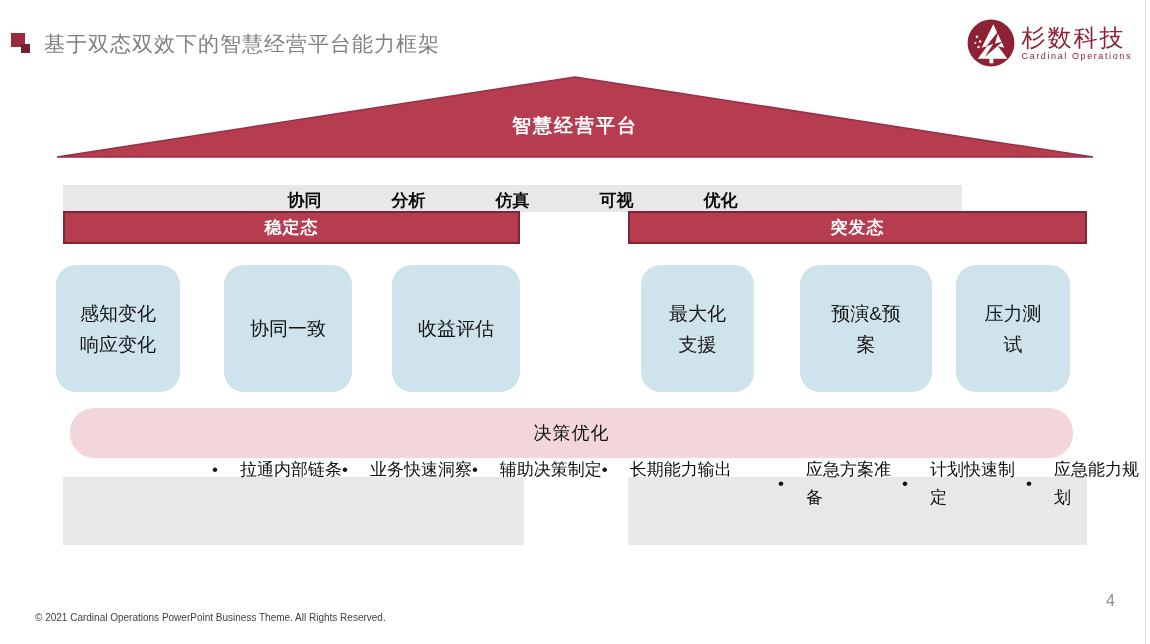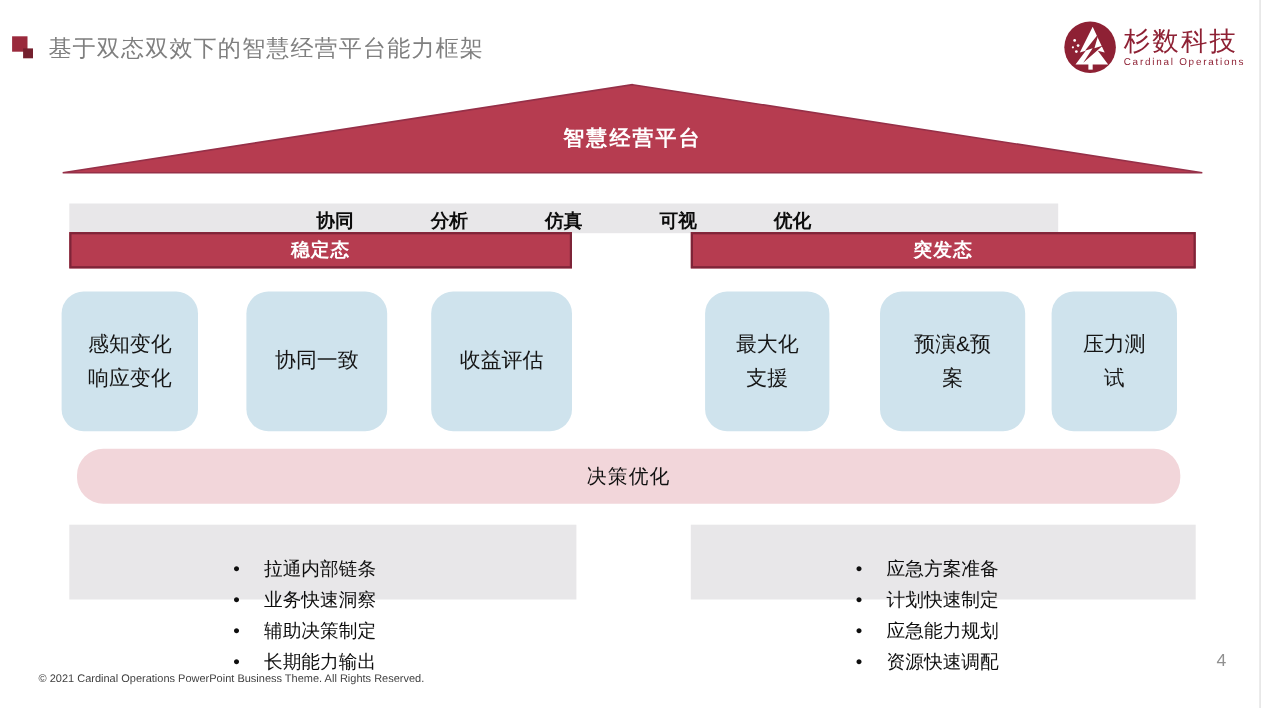--- a/index.html
+++ b/index.html
@@ -53,21 +53,21 @@
   .decision-bar{position:absolute;left:70px;top:408px;width:1003px;height:50px;background:#f2d6da;
                 border-radius:24px;display:flex;align-items:center;justify-content:center;
                 font-size:18px;color:#111111;letter-spacing:1px;}
 
   
   .back-rect{position:absolute;top:477px;height:68px;background:#e8e7e9;}
   .back-left{left:63px;width:461px;}
   .back-right{left:628px;width:459px;}
 
   
-  .point-list{position:absolute;top:456px;display:flex;flex-direction:column;margin-top:48px;}
+  .point-list{position:absolute;top:456px;display:flex;flex-direction:row;}
   .pl-left{left:212px;}
   .pl-right{left:778px;}
   .point{font-size:17px;color:#0e0e0e;line-height:28px;display:flex;align-items:center;}
   .point::before{content:"\2022";font-size:17px;margin-right:22px;color:#0e0e0e;}
 
   
   .footer-copy{position:absolute;left:35px;top:612px;font-family:Liberation Sans, sans-serif;
                font-size:10px;color:#3f3f3f;}
   .page-num{position:absolute;left:1106px;top:592px;font-size:16px;color:#909090;}
 </style>
@@ -137,20 +137,19 @@
   <div class="point-list pl-left">
     <div class="point">拉通内部链条</div>
     <div class="point">业务快速洞察</div>
     <div class="point">辅助决策制定</div>
     <div class="point">长期能力输出</div>
   </div>
   <div class="point-list pl-right">
     <div class="point">应急方案准备</div>
     <div class="point">计划快速制定</div>
     <div class="point">应急能力规划</div>
-    <div class="point">资源快速调配</div>
   </div>
 
   <div class="footer-copy">© 2021 Cardinal Operations PowerPoint Business Theme. All Rights Reserved.</div>
   <div class="page-num">4</div>
 
   <div class="edge-line"></div>
 </div>
 
 </body></html>

